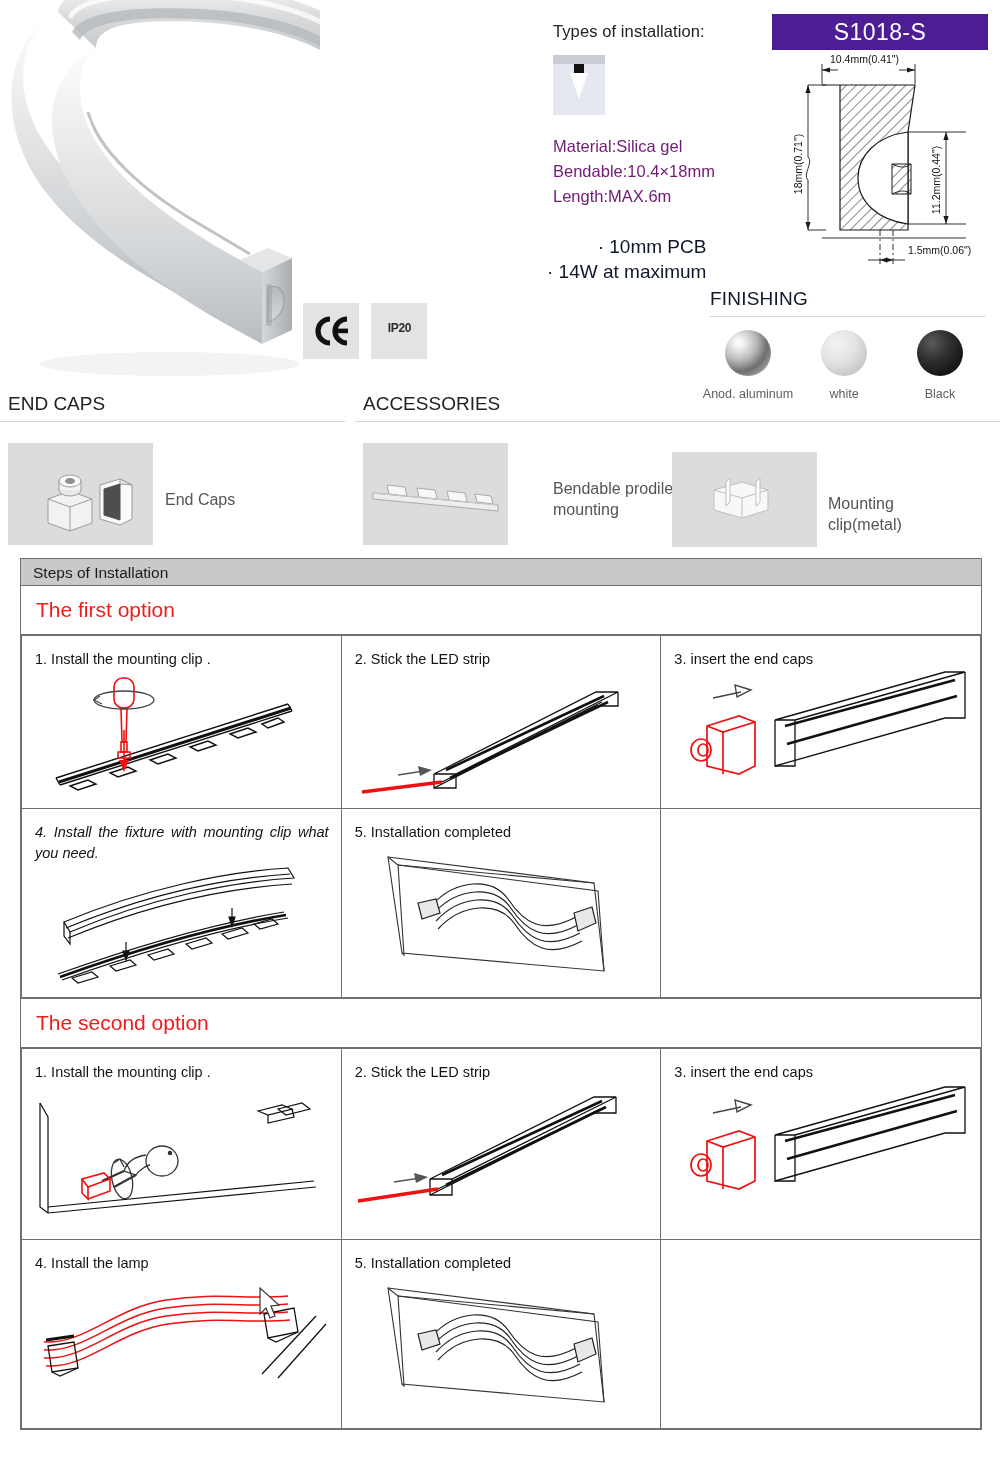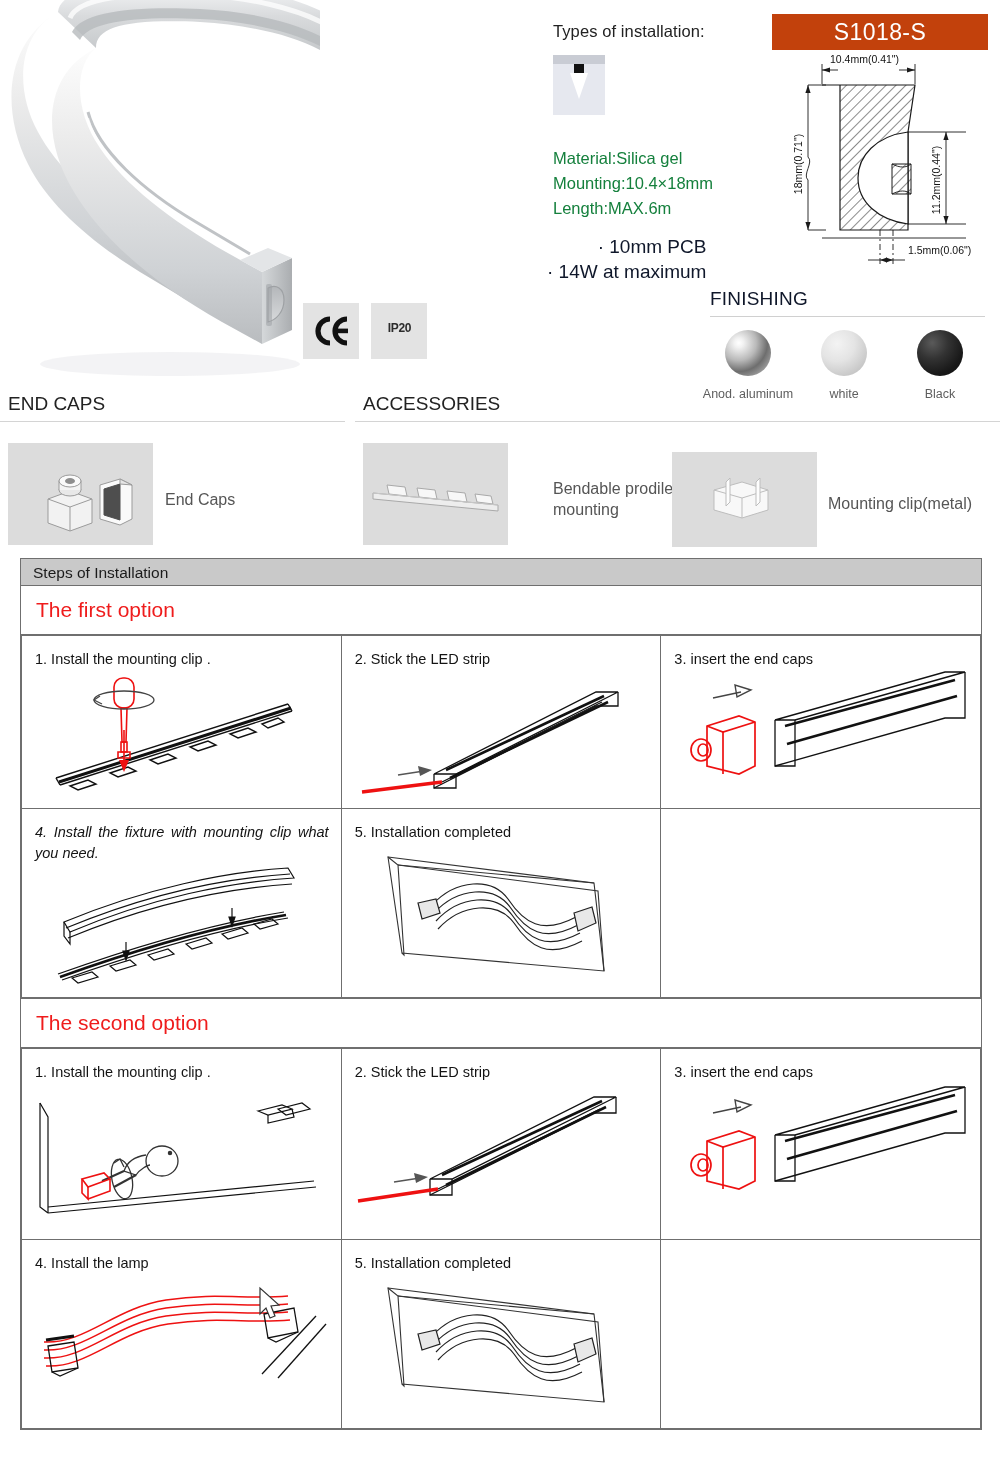--- a/index.html
+++ b/index.html
@@ -7,58 +7,58 @@
     width:1000px;height:1457px;
     background:#ffffff;
     font-family:"Liberation Sans", sans-serif;
     color:#1a1a1a;
     position:relative;
     overflow:hidden;
   }
   .page{position:relative;width:1000px;height:1457px;}
 
   
-  .hero{position:absolute;left:0;top:0;width:968px;height:555px;padding-left:12px;}
+  .hero{position:absolute;left:0;top:0;width:968px;height:555px;}
 
   .product-photo{position:absolute;left:0;top:-8px;width:320px;height:400px;}
 
   
   .install-col{position:absolute;left:553px;top:22px;width:230px;}
   .install-title{font-size:16.5px;color:#222;letter-spacing:.1px;}
   .install-icon-box{
     position:absolute;left:0px;top:33px;width:52px;height:60px;
     background:#e6e8ef;overflow:hidden;
   }
   .install-icon-box .ceil{position:absolute;left:0;top:0;width:52px;height:9px;background:#c9ccd4;}
   .install-icon-box .fix{position:absolute;left:21px;top:9px;width:10px;height:9px;background:#111;}
   .install-icon-box .cone{
     position:absolute;left:17px;top:18px;width:0;height:0;
     border-left:9px solid transparent;border-right:9px solid transparent;
     border-top:26px solid #ffffff;
   }
 
-  .spec-list{position:absolute;left:0px;top:124px;font-size:16.5px;line-height:25px;color:#15803d;}
+  .spec-list{position:absolute;left:0px;top:112px;font-size:16.5px;line-height:25px;color:#701a75;}
   .spec-bullets{position:absolute;left:-6px;top:212px;font-size:19px;line-height:25px;color:#0f172a;text-align:right;}
 
   
   .badges{position:absolute;left:303px;top:303px;}
   .badge{
     display:inline-block;width:56px;height:56px;background:#e3e3e3;
     text-align:center;vertical-align:top;margin-right:8px;position:relative;
   }
   .badge.ce svg{position:absolute;left:10px;top:13px;}
   .badge.ip span{
     position:absolute;left:0;top:18px;width:56px;text-align:center;
     font-size:12px;font-weight:bold;color:#2c2c2c;letter-spacing:-.3px;
   }
 
   
   .model-chip{
     position:absolute;left:772px;top:14px;width:216px;height:36px;
-    background:#c2410c;color:#fff;font-size:23px;line-height:36px;
+    background:#4c1d95;color:#fff;font-size:23px;line-height:36px;
     text-align:center;letter-spacing:.4px;
   }
 
   
   .tech-draw{position:absolute;left:780px;top:52px;width:218px;height:228px;}
 
   
   .finishing{position:absolute;left:710px;top:288px;width:290px;}
   .finishing h3{margin:0;font-size:19px;font-weight:normal;color:#0f172a;letter-spacing:.2px;}
   .fin-rule{margin-top:6px;width:275px;height:1px;background:#d0d0d0;}
@@ -165,21 +165,21 @@
       <div class="install-title">Types of installation:</div>
 
       <div class="install-icon-box">
         <div class="ceil"></div>
           <div class="fix"></div>
           <div class="cone"></div>
       </div>
 
       <div class="spec-list">
         <div>Material:Silica gel</div>
-        <div>Mounting:10.4×18mm</div>
+        <div>Bendable:10.4×18mm</div>
         <div>Length:MAX.6m</div>
       </div>
 
       <div class="spec-bullets">
         <div>· 10mm PCB</div>
         <div>· 14W at maximum</div>
       </div>
     </div>
 
     <div class="badges">

